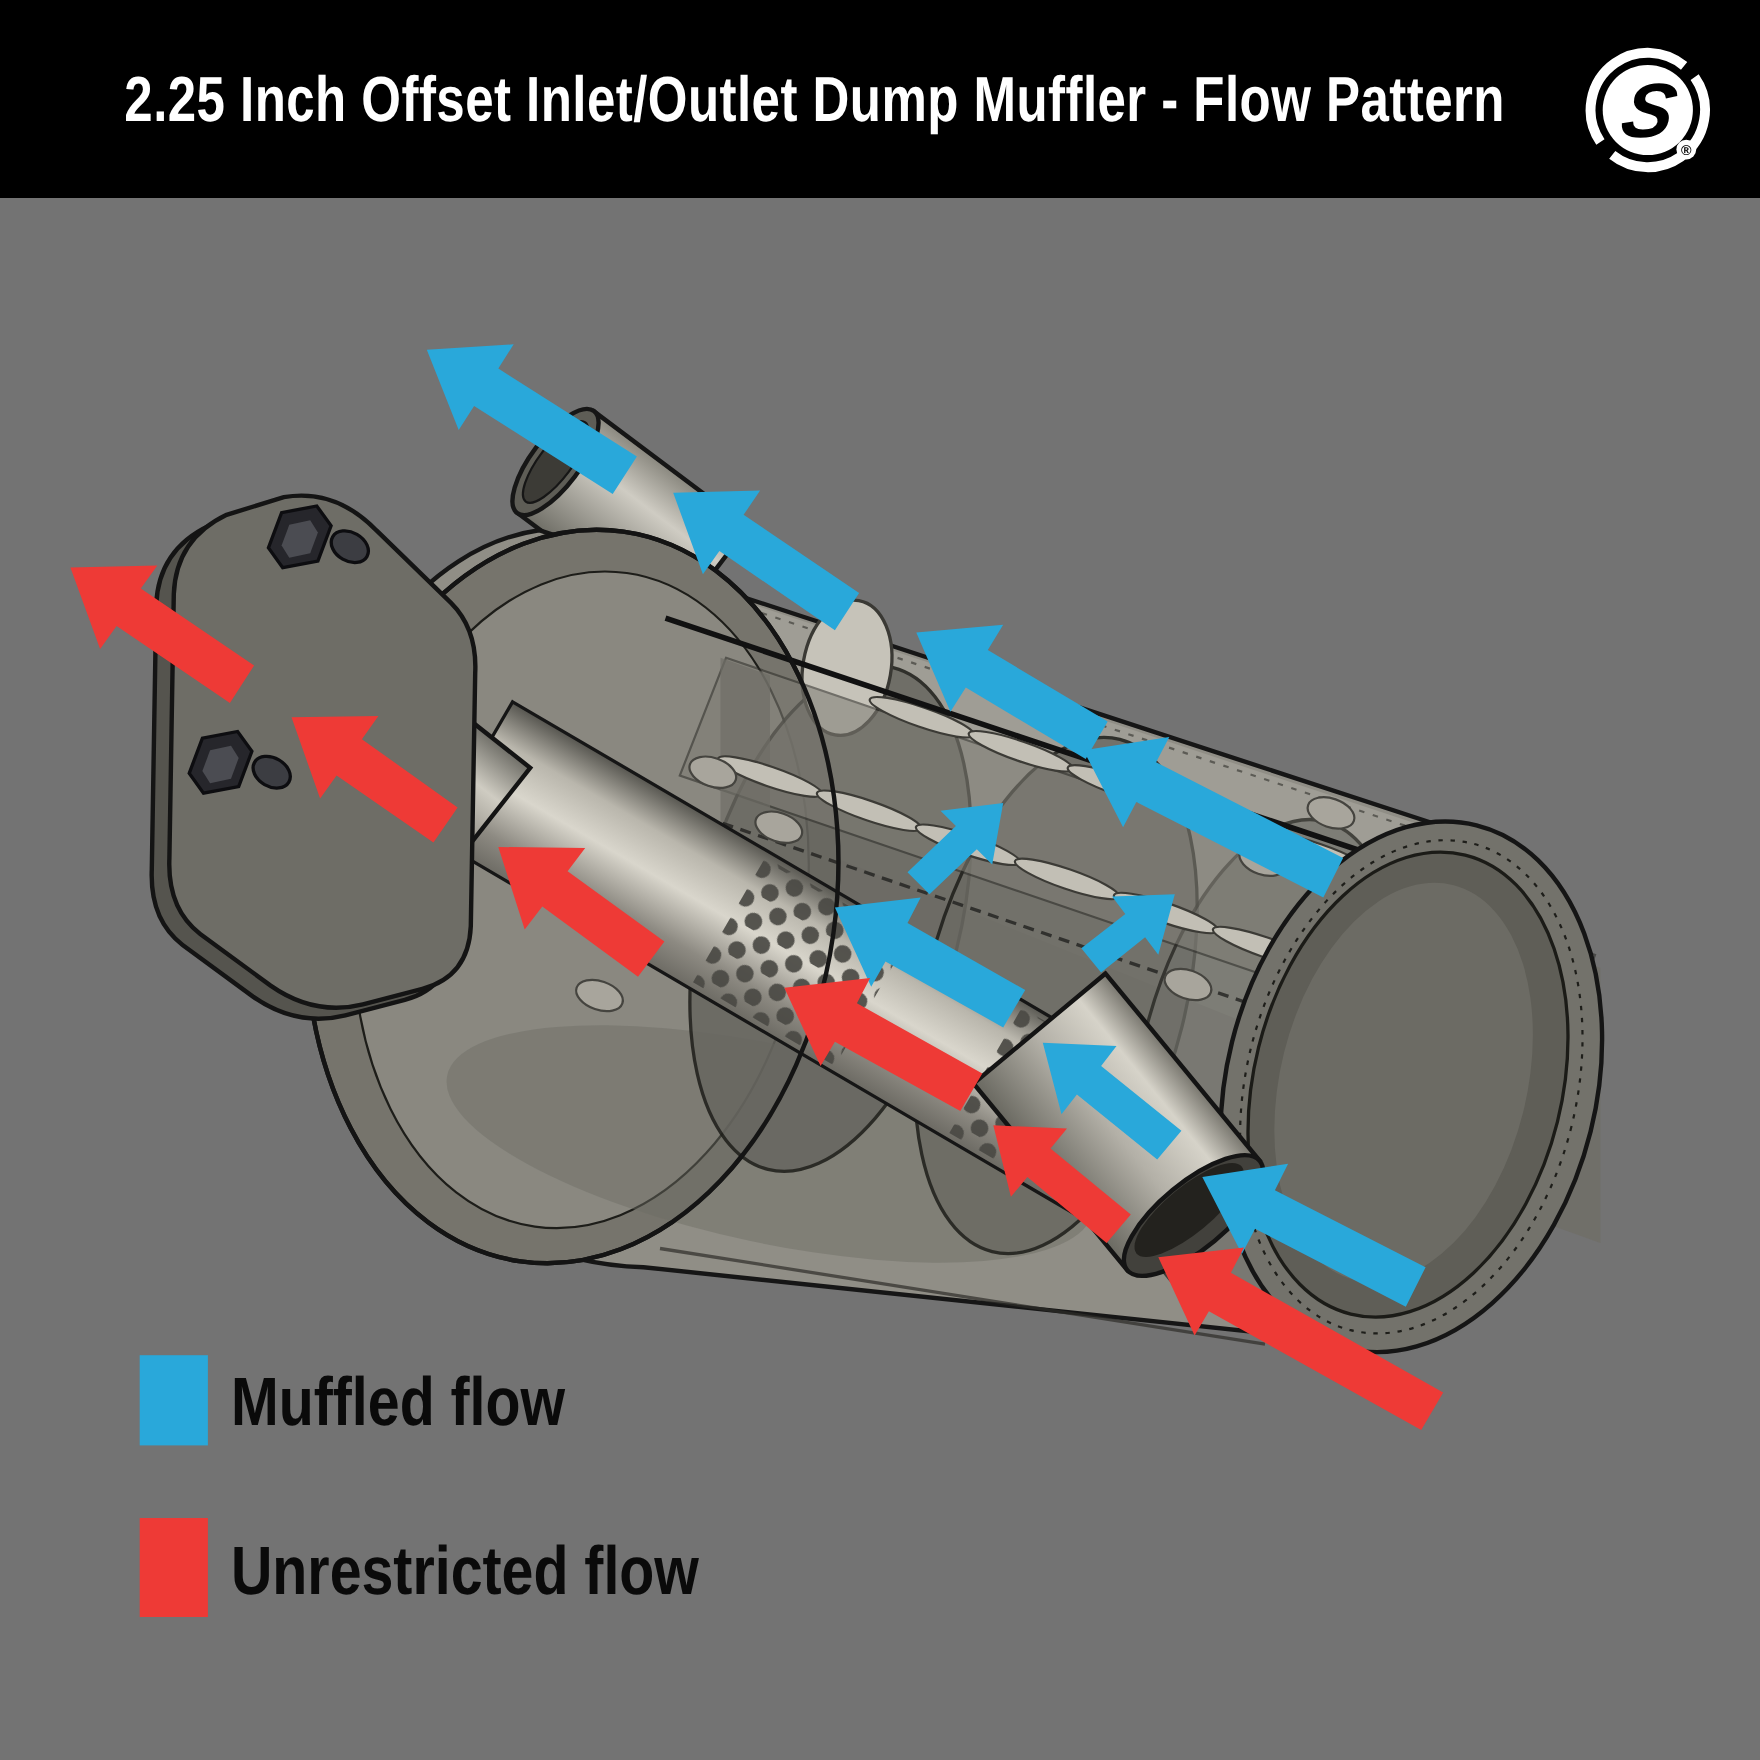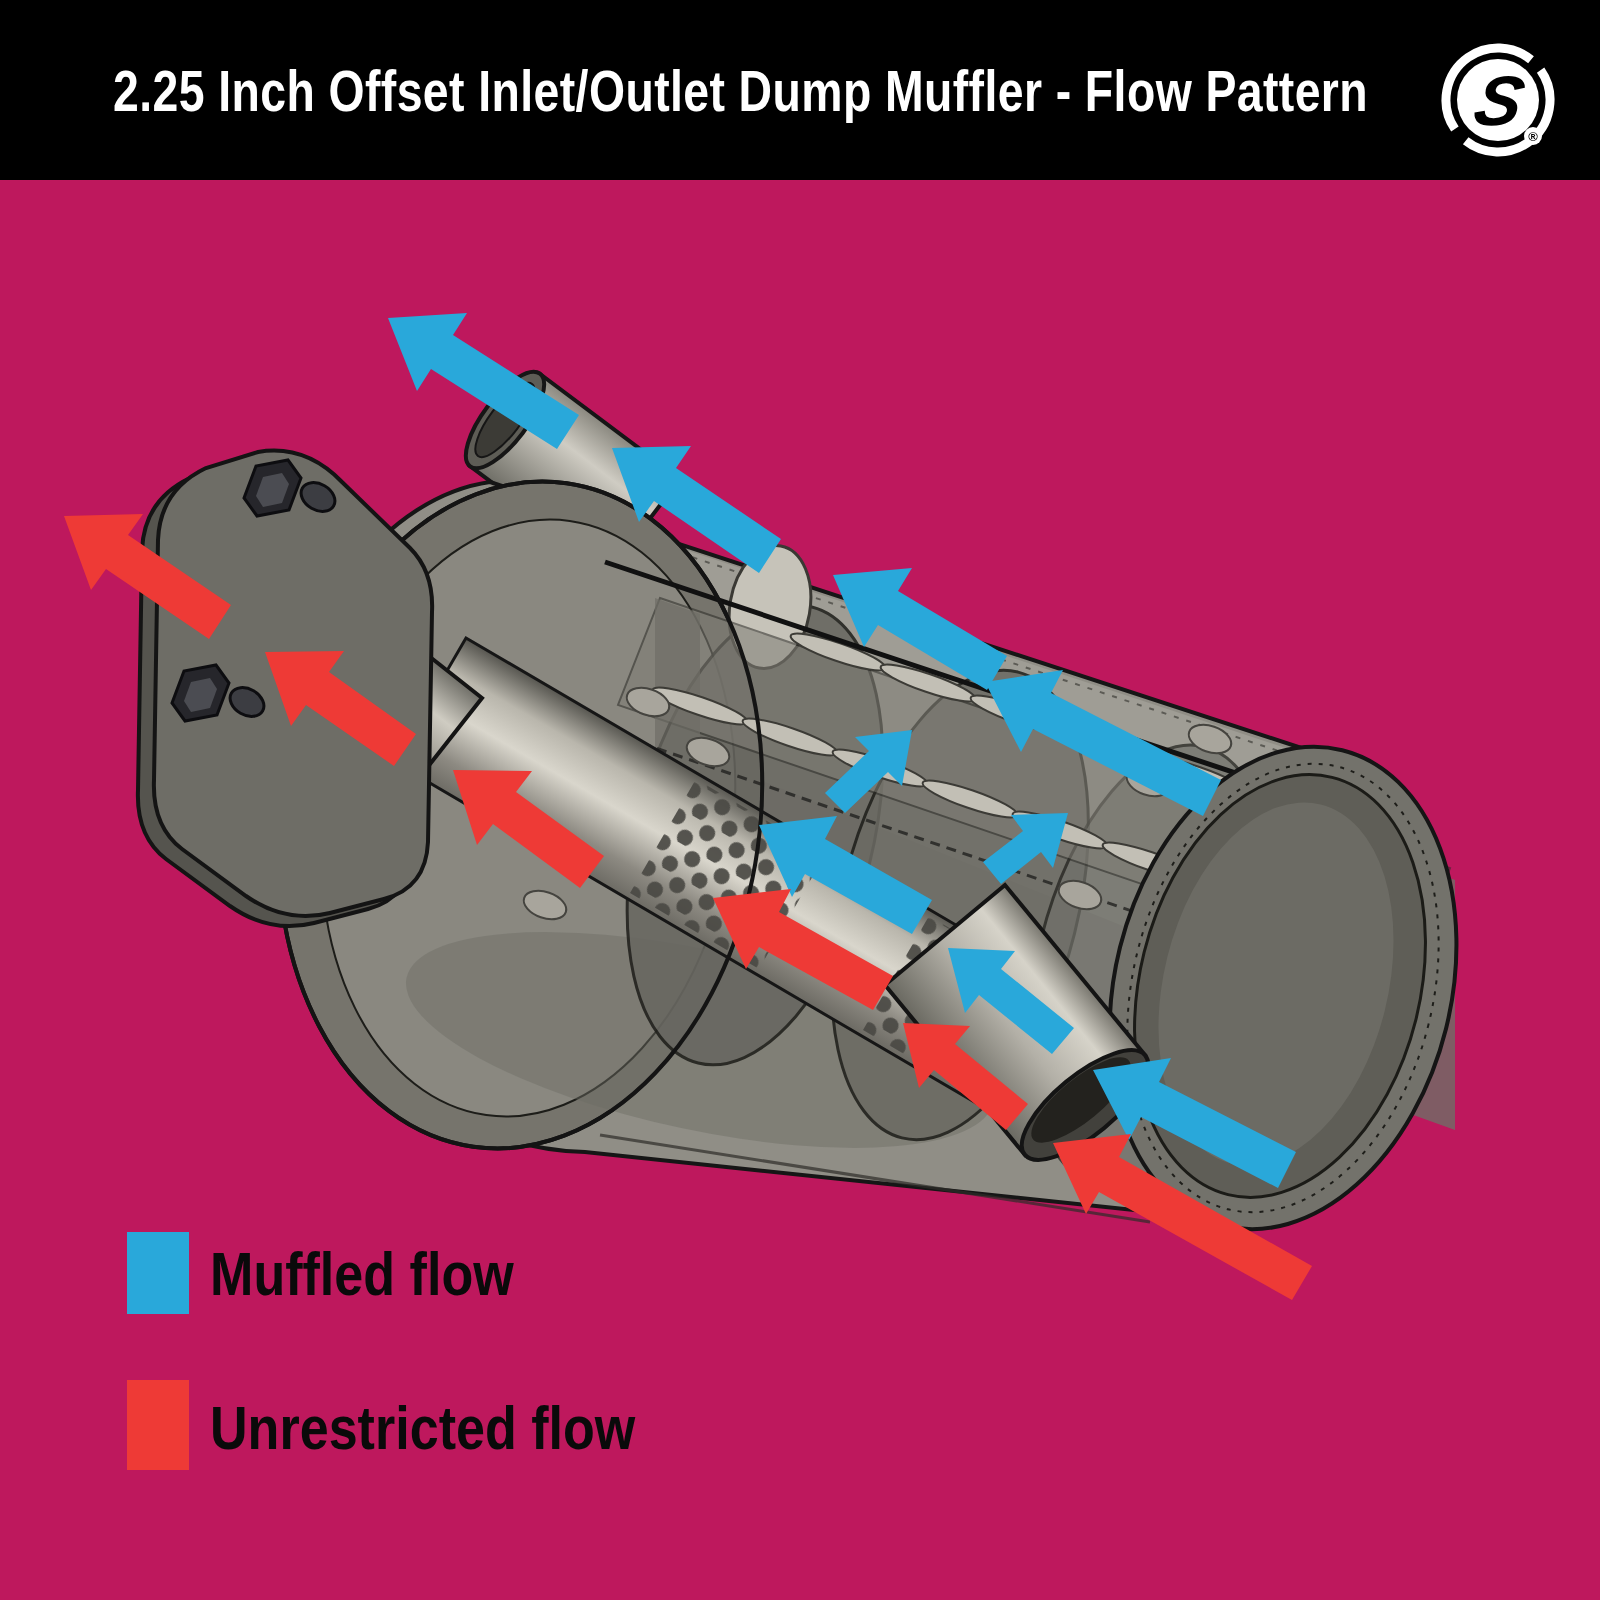--- a/index.html
+++ b/index.html
@@ -1,17 +1,17 @@
 <!DOCTYPE html>
 <html><head>
 <meta charset="utf-8">
 <style>
   html,body{margin:0;padding:0;background:#ffffff;}
   body{font-family:"Liberation Sans",sans-serif;}
-  #page{position:relative;width:1600px;height:1600px;background:#be185d;overflow:hidden;}
+  #page{position:relative;width:1600px;height:1600px;background:#737373;overflow:hidden;}
   .header{position:absolute;top:0;left:0;width:1600px;height:180px;background:#000;display:flex;align-items:center;z-index:5;}
   .title{color:#fff;font-size:58px;font-weight:bold;white-space:nowrap;margin-left:113px;transform:scaleX(.80);transform-origin:left center;letter-spacing:.5px;}
   .logo{position:absolute;right:44px;top:42px;}
   #diagram{position:absolute;top:0;left:0;z-index:1;}
   text.legend-label{font-family:"Liberation Sans",sans-serif;font-weight:bold;fill:#0a0a0a;}
 </style>
 </head>
 <body>
 
 <div id="page">

